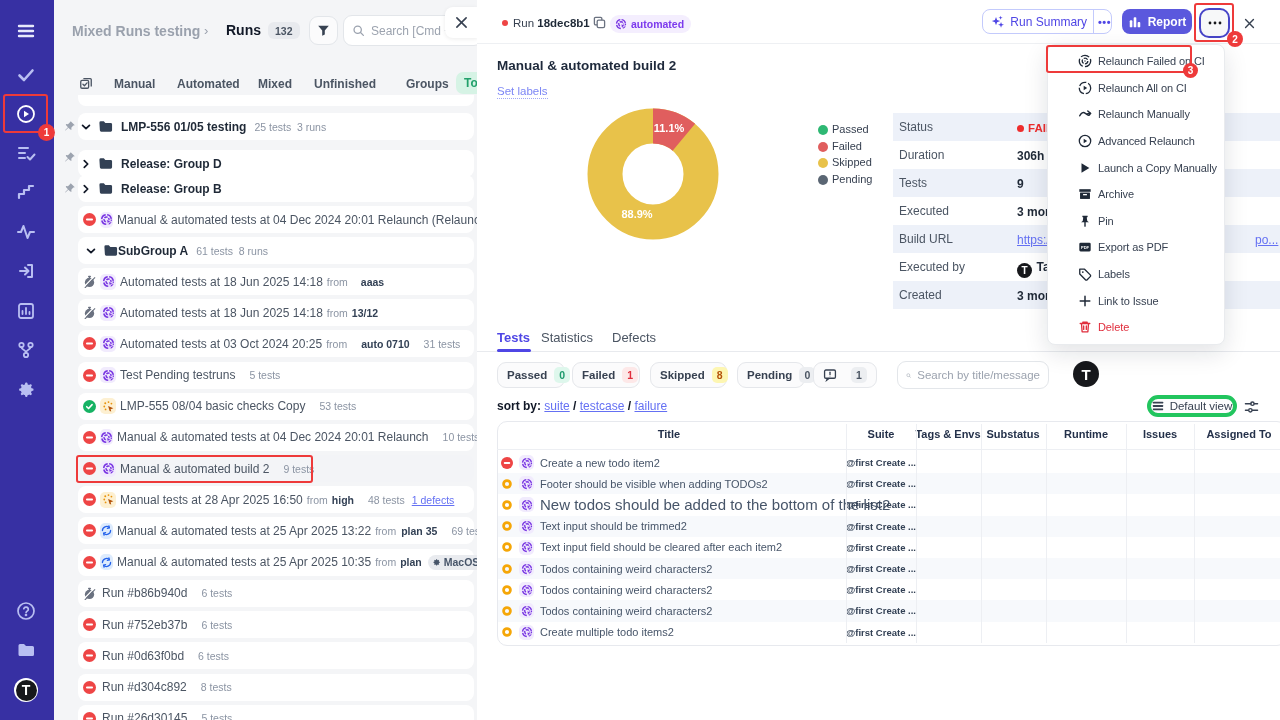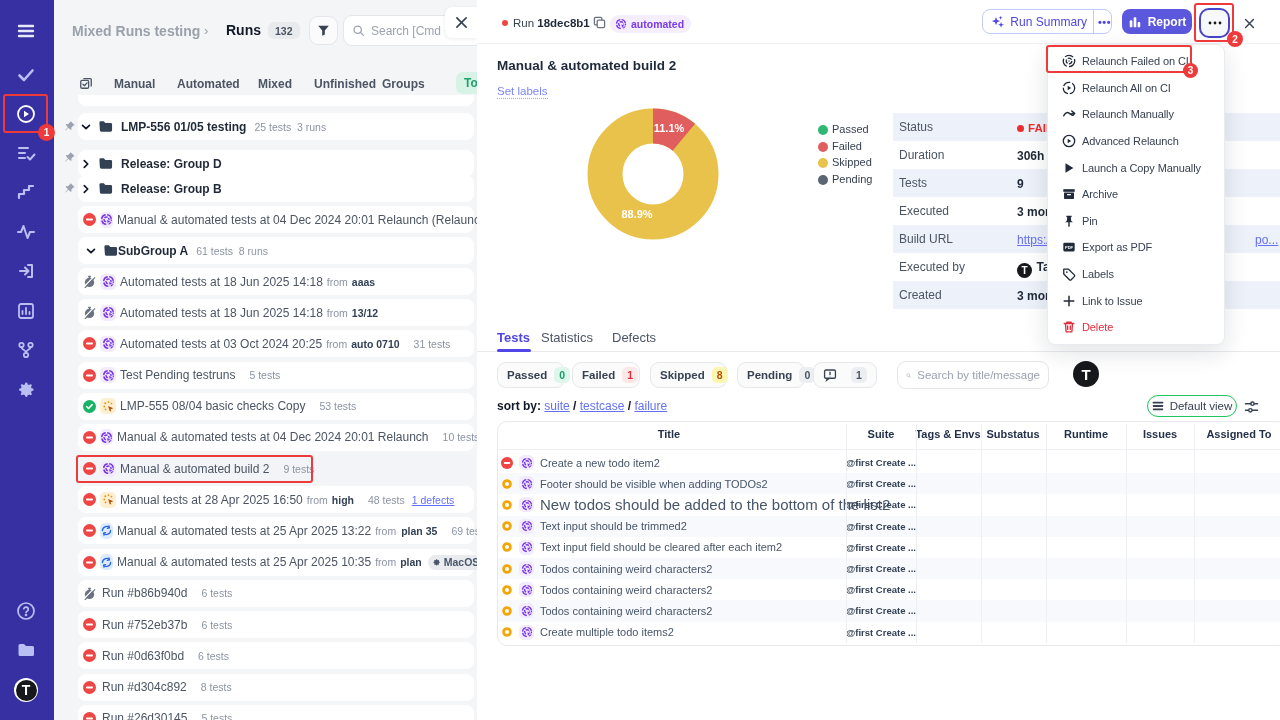--- a/index.html
+++ b/index.html
@@ -19,21 +19,21 @@
 .metab{font-size:10.5px;color:#334155;font-weight:bold;white-space:nowrap}
 .qicon{width:16px;height:16px;border-radius:5px;background:#f1ebfd;display:flex;align-items:center;justify-content:center}
 
 #main{left:477px;top:0;width:803px;height:720px;background:#fff}
 .lnk{color:#6470f3;text-decoration:underline}
 .dtl-label{font-size:12px;color:#4b5563}
 .dtl-val{font-size:12px;color:#1f2937;font-weight:bold}
 .pill{height:26px;border:1px solid #e5e7eb;background:#fbfbfc;border-radius:9px;display:flex;align-items:center;font-size:11.5px;font-weight:bold;color:#374151;padding:0 9px;gap:7px}
 .pbadge{height:16px;min-width:16px;padding:0 5px;border-radius:5px;font-size:10.5px;font-weight:bold;display:flex;align-items:center;justify-content:center}
 .th{font-size:11px;font-weight:bold;color:#24314a;text-align:center;white-space:nowrap}
-.menuitem{height:26.6px;display:flex;align-items:center;padding-left:13px;gap:6px;font-size:11px;color:#374151;letter-spacing:-0.1px;white-space:nowrap}
+.menuitem{height:26.6px;display:flex;align-items:center;padding-left:29px;gap:6px;font-size:11px;color:#374151;letter-spacing:-0.1px;white-space:nowrap}
 .redbox{position:absolute;border:2.5px solid #ee3a3a;border-radius:3px}
 .redbadge{position:absolute;background:#ee3a3a;color:#fff;font-size:10px;font-weight:bold;width:16px;height:16px;border-radius:50%;display:flex;align-items:center;justify-content:center;z-index:60}
 </style>
 </head>
 <body>
 
 <div class="a" id="sidebar">
   <svg class="sic" style="top:21px" viewBox="0 0 20 20" fill="none" stroke="#e7e9fb" stroke-width="2.4" stroke-linecap="round">
       <path d="M3 5h14M3 10h14M3 15h14"></path>
     </svg>
@@ -106,21 +106,21 @@
 
   <svg class="a" style="left:27px;top:76px" width="14" height="14" viewBox="0 0 16 16" fill="none" stroke="#4b5563" stroke-width="1.5">
       <path d="M5 3h8a1 1 0 0 1 1 1v8"></path>
       <rect x="2" y="5" width="9" height="9" rx="1.5"></rect>
       <path d="M4.5 9.5l1.7 1.7 3-3.4" stroke-linecap="round" stroke-linejoin="round"></path>
     </svg>
   <span class="a" style="left:62px;top:77px;font-size:12px;font-weight:bold;color:#4b5563">Manual</span>
   <span class="a" style="left:125px;top:77px;font-size:12px;font-weight:bold;color:#4b5563">Automated</span>
   <span class="a" style="left:206px;top:77px;font-size:12px;font-weight:bold;color:#4b5563">Mixed</span>
   <span class="a" style="left:262px;top:77px;font-size:12px;font-weight:bold;color:#4b5563">Unfinished</span>
-  <span class="a" style="left:330px;top:77px;font-size:12px;font-weight:bold;color:#4b5563">Groups</span>
+  <span class="a" style="left:354px;top:77px;font-size:12px;font-weight:bold;color:#4b5563">Groups</span>
   <div class="a" style="left:404px;top:72px;height:22px;padding:0 8px;background:#d6f3e5;border-radius:7px;font-size:12px;font-weight:bold;color:#22a06b;display:flex;align-items:center">To</div>
 
   <div class="a" id="list" style="left:0;top:95px;width:425px;height:625px">
       <div class="card" style="top:0;height:11px;border-radius:0 0 8px 8px"></div>
 <div class="a" style="left:11px;top:25px">
         <svg width="13" height="13" viewBox="0 0 16 16" fill="#9ca3af">
           <path d="M9.5 1.5l5 5-1.8.4-2.5 2.5.3 2.6-1.6-.3-2.3-2.3L3 13l-.5-.5 3.6-3.6L3.8 6.6l-.3-1.6 2.6.3L8.6 2.8z"></path>
         </svg>
       </div>
       <div class="card" style="top:18px;display:flex;align-items:center;padding-left:2px">
@@ -215,21 +215,21 @@
         </span>
         <span class="qicon">
           <svg width="13" height="13" viewBox="0 0 16 16" fill="none" stroke="#7733e2" stroke-width="1.9">
             <circle cx="8" cy="8" r="5.9" stroke-dasharray="7.5 1.8"></circle>
             <circle cx="8" cy="8" r="3" stroke-dasharray="4.2 1.3"></circle>
             <path d="M7.8 7.8l6.6 2.6-3.6 1.2-1 3.4z" fill="#7733e2" stroke="#fff" stroke-width="0.9"></path>
           </svg>
         </span>
 <span class="rowtxt">Automated tests at 18 Jun 2025 14:18</span>
         <span class="meta" style="margin-left:0">from</span>
-        <span class="metab" style="margin-left:0">aaas</span>
+        <span class="metab" style="margin-left:9px">aaas</span>
       </div>
 <div class="card" style="top:204px;display:flex;align-items:center;padding-left:5px;gap:4px;">
 <span style="display:flex;width:13px;justify-content:center">
           <svg width="13" height="13" viewBox="0 0 14 14">
             <circle cx="7" cy="8" r="5" fill="#6b7280"></circle>
             <rect x="5.4" y="0.8" width="3.2" height="1.6" rx="0.8" fill="#6b7280"></rect>
             <rect x="6.3" y="2" width="1.4" height="2" fill="#6b7280"></rect>
             <path d="M1 13L12 1.5" stroke="#fff" stroke-width="1.4"></path>
             <path d="M2 14L13 2.5" stroke="#6b7280" stroke-width="1.2"></path>
           </svg>
@@ -254,21 +254,21 @@
         </span>
         <span class="qicon">
           <svg width="13" height="13" viewBox="0 0 16 16" fill="none" stroke="#7733e2" stroke-width="1.9">
             <circle cx="8" cy="8" r="5.9" stroke-dasharray="7.5 1.8"></circle>
             <circle cx="8" cy="8" r="3" stroke-dasharray="4.2 1.3"></circle>
             <path d="M7.8 7.8l6.6 2.6-3.6 1.2-1 3.4z" fill="#7733e2" stroke="#fff" stroke-width="0.9"></path>
           </svg>
         </span>
 <span class="rowtxt">Automated tests at 03 Oct 2024 20:25</span>
         <span class="meta" style="margin-left:0">from</span>
-        <span class="metab" style="margin-left:0">auto 0710</span>
+        <span class="metab" style="margin-left:10px">auto 0710</span>
         <span class="meta" style="margin-left:10px">31 tests</span>
       </div>
 <div class="card" style="top:266.5px;display:flex;align-items:center;padding-left:5px;gap:4px;">
 <span style="display:flex;width:13px;justify-content:center">
           <svg width="13" height="13" viewBox="0 0 14 14">
             <circle cx="7" cy="7" r="7" fill="#ee4545"></circle>
             <rect x="3.2" y="5.9" width="7.6" height="2.2" rx="1.1" fill="#fff"></rect>
           </svg>
         </span>
         <span class="qicon">
@@ -578,21 +578,21 @@
 <svg width="13" height="13" viewBox="0 0 16 16" fill="none" stroke="#9ca3af" stroke-width="1.6">
         <circle cx="7" cy="7" r="4.5"></circle>
         <path d="M10.5 10.5L14 14" stroke-linecap="round"></path>
       </svg>
 <span style="font-size:11.5px;color:#9ca3af;white-space:nowrap">Search by title/message</span>
     </div>
 <div class="a" style="left:596px;top:361px;width:26px;height:26px;border-radius:50%;background:#17181c;display:flex;align-items:center;justify-content:center;overflow:hidden">
 <span style="color:#fff;font-weight:bold;font-size:15px">T</span>
     </div>
 <span class="a" style="left:20px;top:399px;font-size:12px;color:#111827"><b>sort by:</b> <span class="lnk">suite</span> <b>/</b> <span class="lnk">testcase</span> <b>/</b> <span class="lnk">failure</span></span>
-<div class="a" style="left:670px;top:395px;width:90px;height:22px;border:1px solid #22c55e;border-radius:11px;background:#fcfcfd;display:flex;align-items:center;justify-content:center;gap:6px">
+<div class="a" style="left:670px;top:395px;width:90px;height:22px;border:4px solid #22c55e;border-radius:11px;background:#fcfcfd;display:flex;align-items:center;justify-content:center;gap:6px">
 <svg width="12" height="12" viewBox="0 0 14 14" fill="#374151">
         <rect x="1" y="2" width="12" height="2.2" rx="0.5"></rect>
         <rect x="1" y="5.9" width="12" height="2.2" rx="0.5"></rect>
         <rect x="1" y="9.8" width="12" height="2.2" rx="0.5"></rect>
       </svg>
 <span style="font-size:11.5px;color:#374151">Default view</span>
     </div>
 <svg class="a" style="left:767px;top:400px" width="15" height="14" viewBox="0 0 16 15" fill="none" stroke="#374151" stroke-width="1.5" stroke-linecap="round">
       <path d="M1.5 4h6M11 4h3.5M1.5 11h3M9 11h5.5"></path>
       <circle cx="9" cy="4" r="1.8"></circle>

